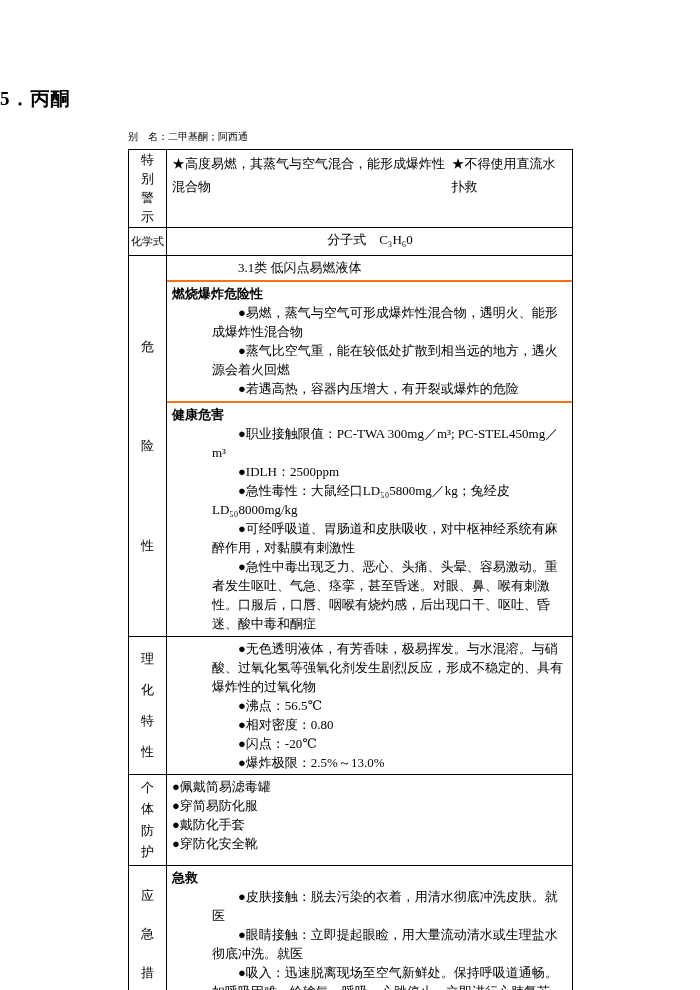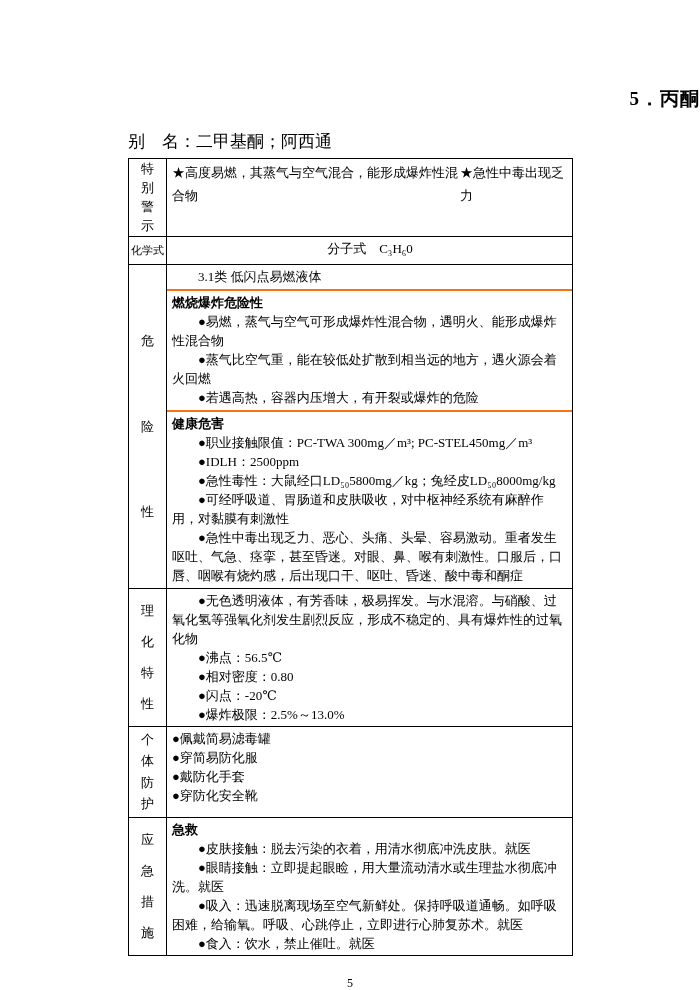--- a/index.html
+++ b/index.html
@@ -3,38 +3,38 @@
 <meta charset="utf-8">
 <style>
   * { margin:0; padding:0; box-sizing:border-box; }
   html,body { background:#ffffff; }
   body {
     width:700px; height:990px;
     font-family:"Liberation Serif","DejaVu Serif",serif;
     color:#000; position:relative; overflow:hidden;
   }
   .page { width:700px; height:990px; padding-top:86px; }
-  .title { text-align:right; font-size:19px; font-weight:bold; letter-spacing:1px; margin-bottom:18px; }
-  .alias { width:445px; margin:0 0 5px 128px; font-size:17px; }
+  .title { text-align:left; font-size:19px; font-weight:bold; letter-spacing:1px; margin-bottom:18px; }
+  .alias { width:445px; margin:0 0 5px 128px; font-size:10px; }
   .sheet { width:445px; margin-left:128px; border:1px solid #000; }
   .row { display:flex; border-top:1px solid #000; }
   .row:first-child { border-top:none; }
   .label-cell {
     width:38px; flex-shrink:0; border-right:1px solid #000;
     display:flex; flex-direction:column; justify-content:space-evenly; align-items:center;
     font-size:13px; font-weight:bold; font-weight:normal;
   }
   .label-cell.horizontal { flex-direction:row; justify-content:center; font-size:11px; white-space:nowrap; }
   .content-cell { flex:1; padding:2px 4px 2px 5px; font-size:13px; line-height:19px; }
   .content-cell.no-pad { padding:0; }
   .content-cell.center { display:flex; justify-content:center; }
   .warning-content p { line-height:23px; }
   .subsection { padding:2px 4px 3px 5px; }
   .subsection + .subsection { border-top:2px solid #f97316; }
-  p.indent { text-indent:2em; }
+  p.indent { text-indent:2em;margin-left:40px; }
   .heading { font-weight:bold; }
   .h-warning   { min-height:77px; }
   .h-formula   { min-height:28px; }
   .h-hazard    { min-height:303px; }
   .h-physical  { min-height:137px; }
   .h-protect   { min-height:91px; }
   .h-emergency { min-height:125px; }
   .page-number { text-align:center; margin-top:20px; font-size:12px; }
 </style>
 </head>
@@ -50,21 +50,21 @@
 
     <div class="row h-warning">
       <div class="label-cell">
           <span>特</span>
           <span>别</span>
           <span>警</span>
           <span>示</span>
         </div>
       <div class="content-cell center warning-content">
         <p>★高度易燃，其蒸气与空气混合，能形成爆炸性混合物</p>
-        <p>★急性中毒出现乏力</p>
+        <p>★不得使用直流水扑救</p>
       </div>
     </div>
 
     <div class="row h-formula">
       <div class="label-cell horizontal">化学式</div>
       <div class="content-cell center">
         <p>分子式　C₃H₆0</p>
       </div>
     </div>
 

